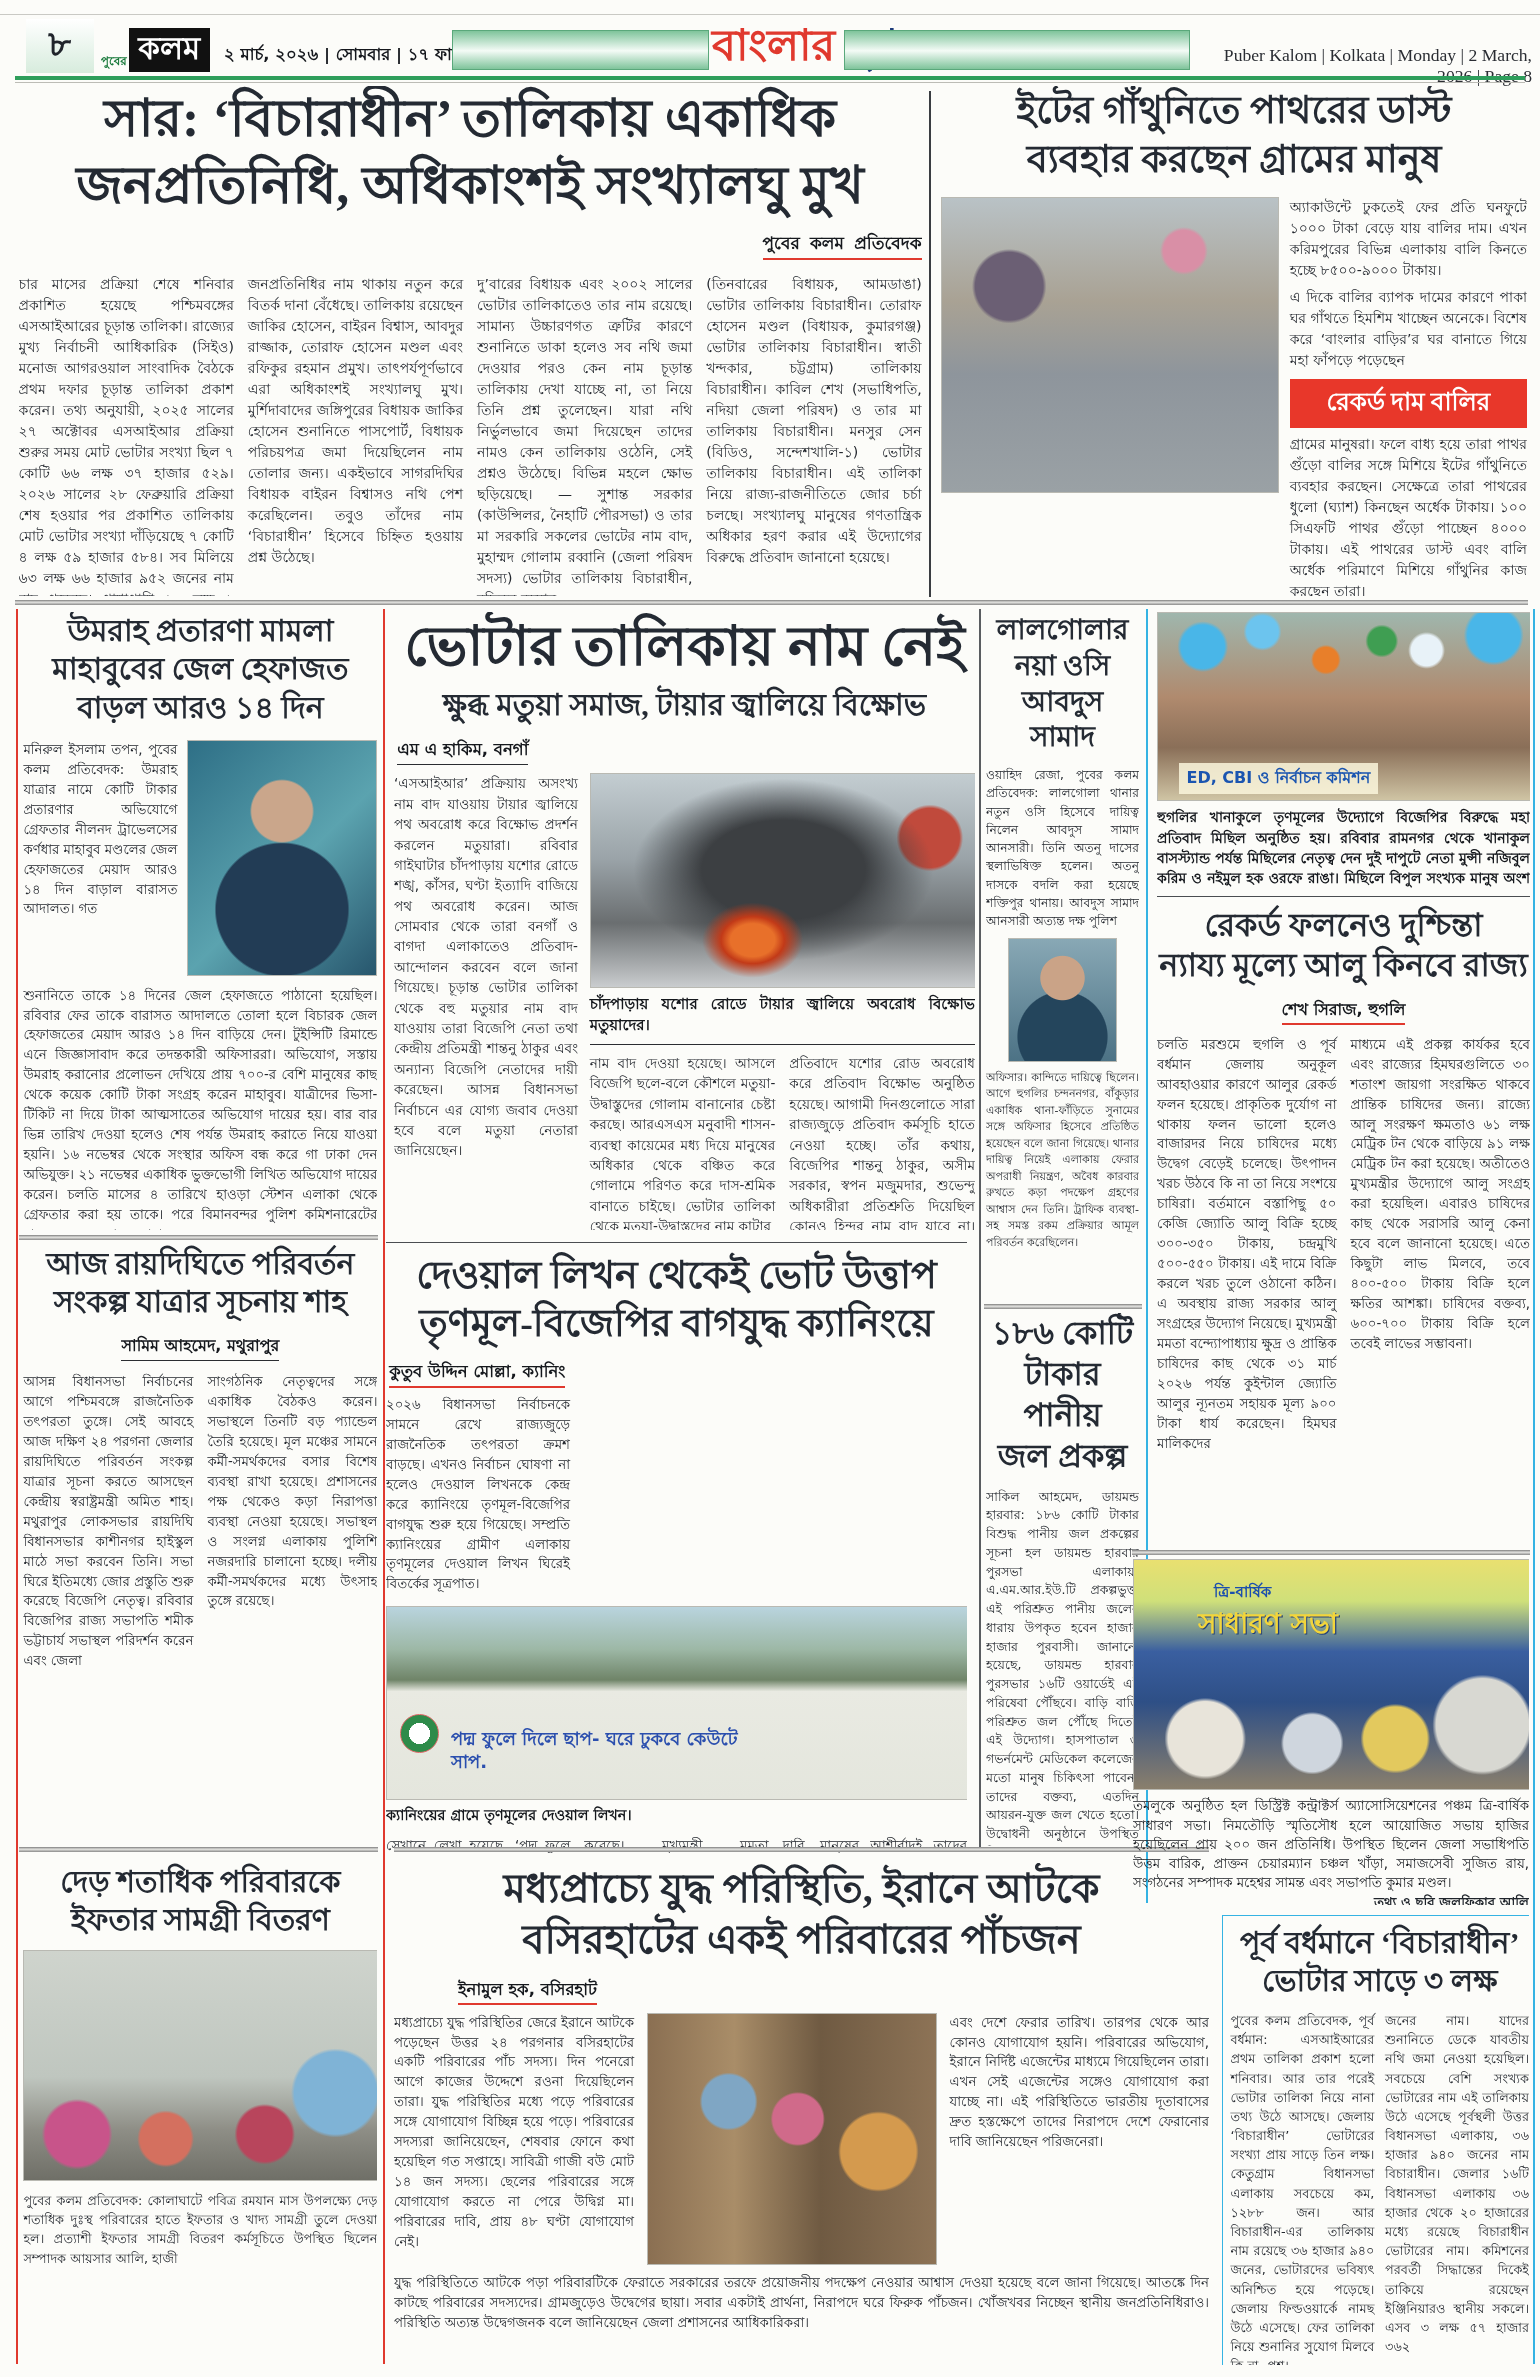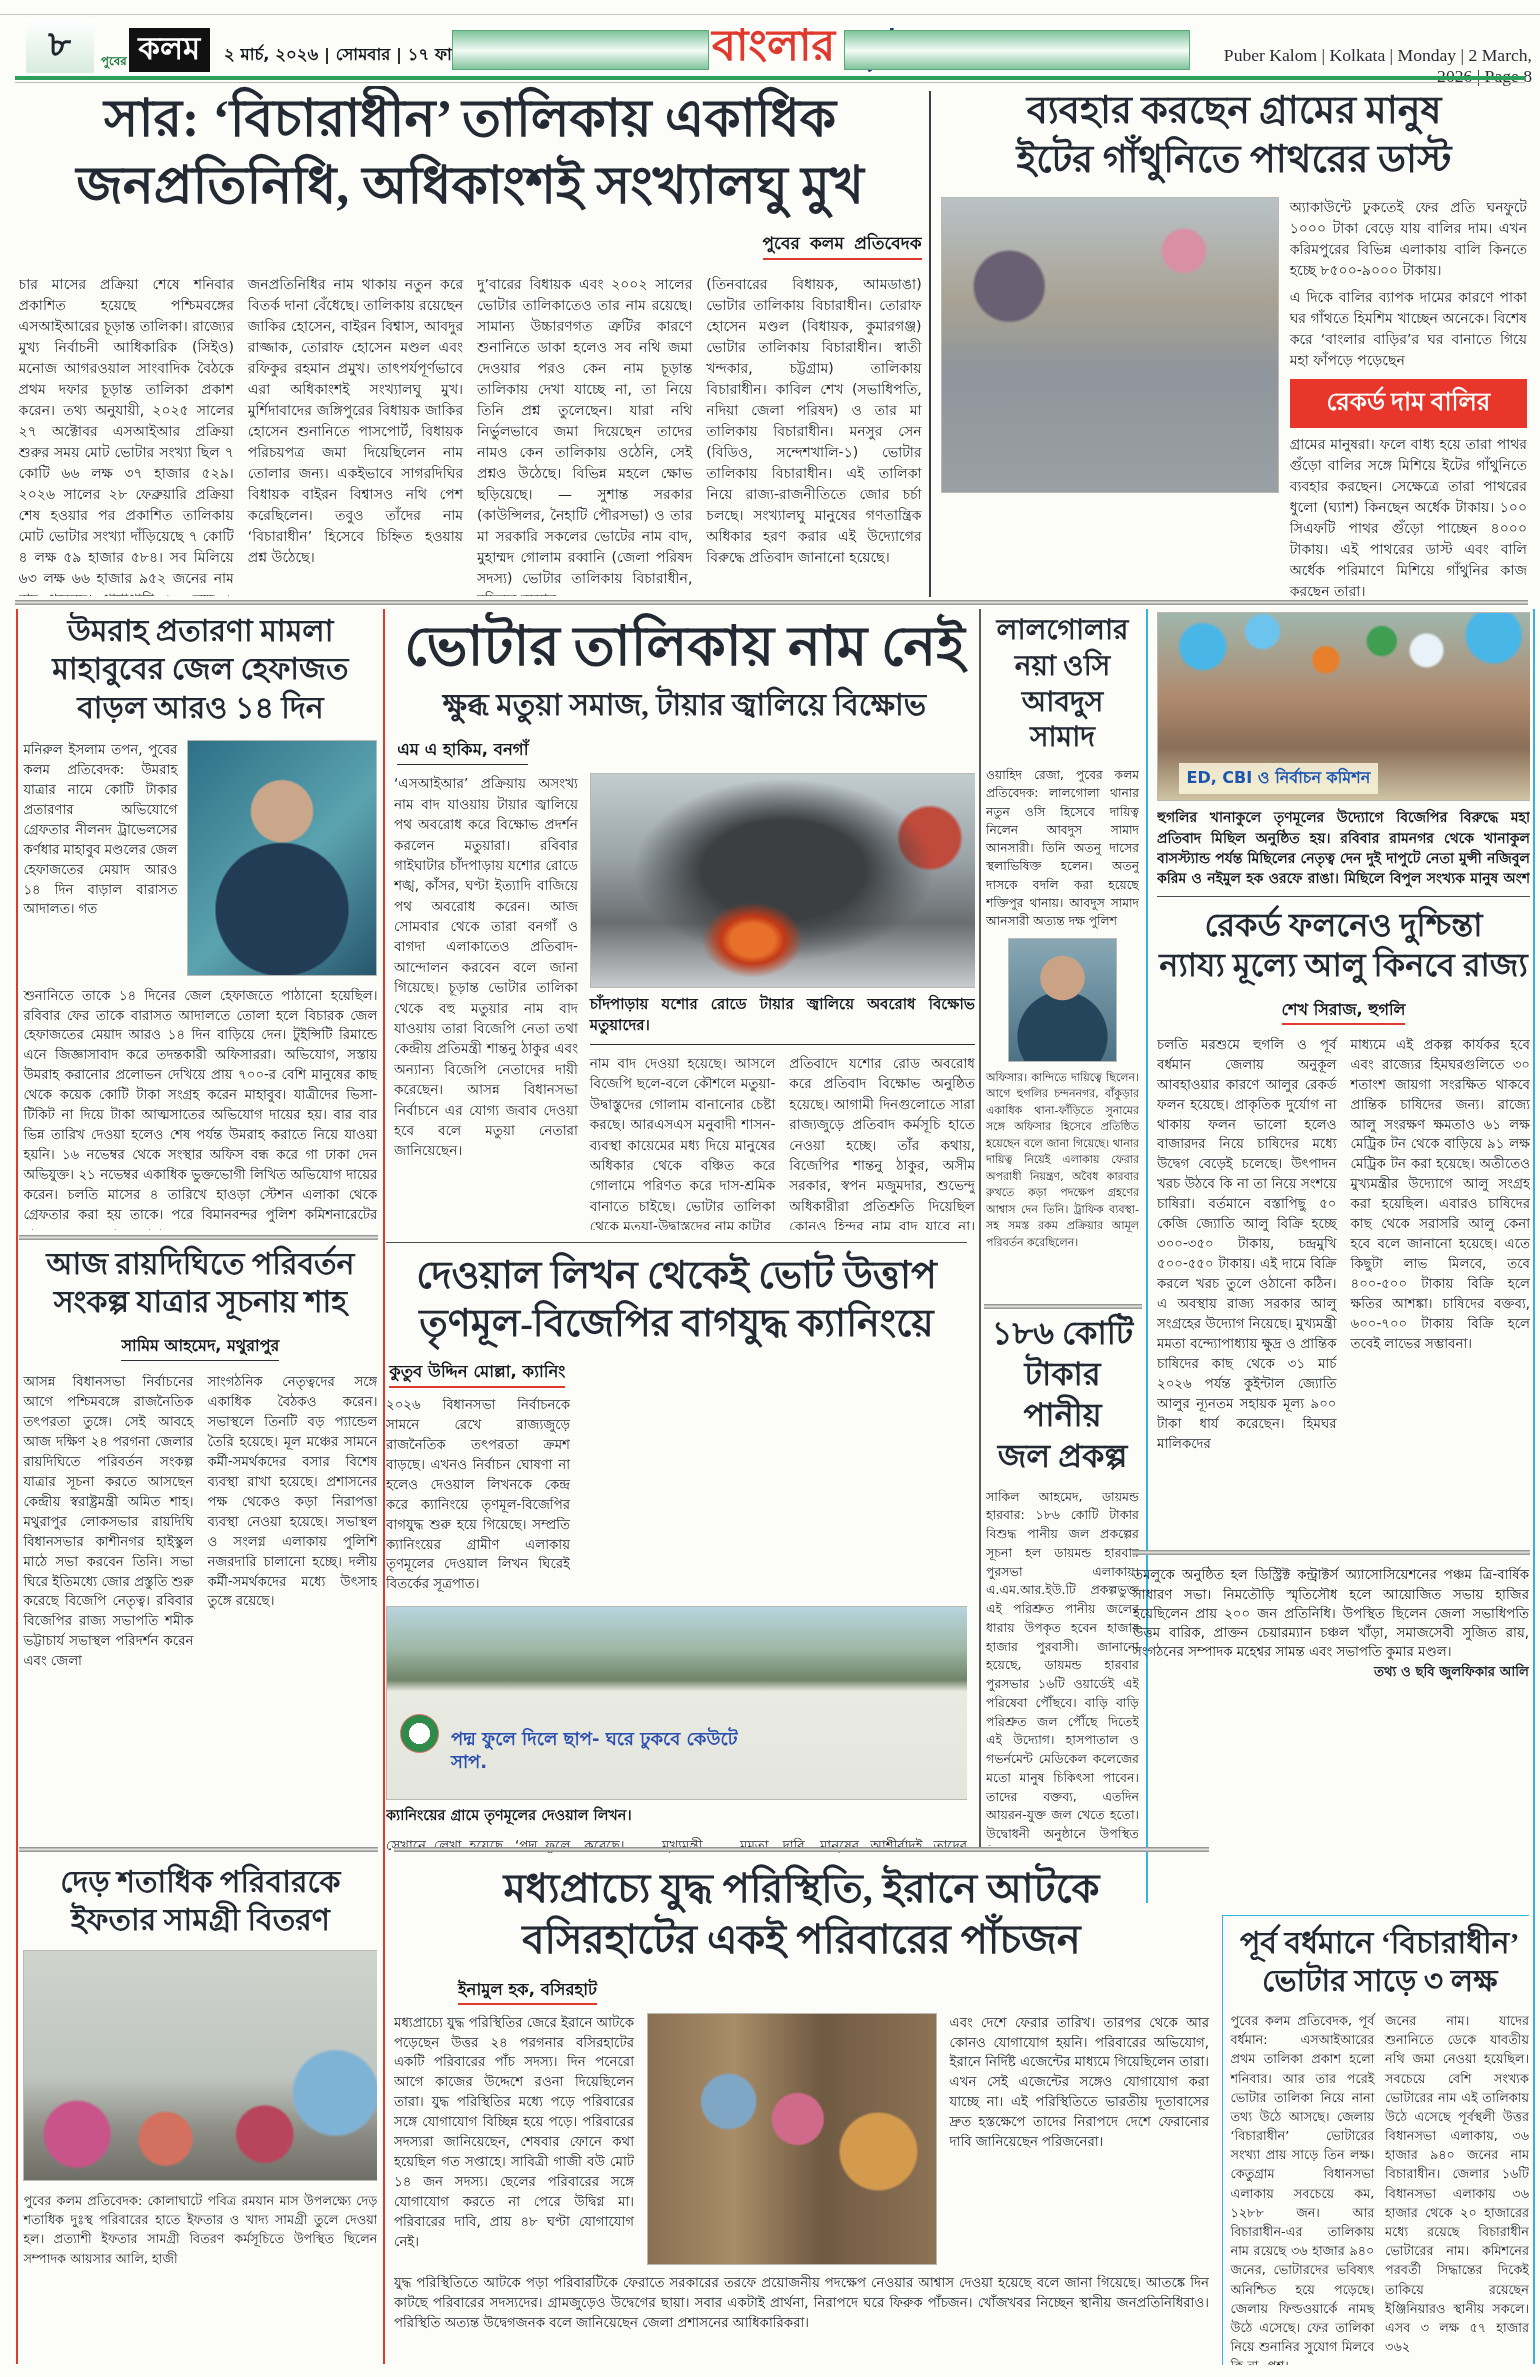--- a/index.html
+++ b/index.html
@@ -68,22 +68,22 @@
       <div class="col bodytext" style="font-size:14px;">চার মাসের প্রক্রিয়া শেষে শনিবার প্রকাশিত হয়েছে পশ্চিমবঙ্গের এসআইআরের চূড়ান্ত তালিকা। রাজ্যের মুখ্য নির্বাচনী আধিকারিক (সিইও) মনোজ আগরওয়াল সাংবাদিক বৈঠকে প্রথম দফার চূড়ান্ত তালিকা প্রকাশ করেন। তথ্য অনুযায়ী, ২০২৫ সালের ২৭ অক্টোবর এসআইআর প্রক্রিয়া শুরুর সময় মোট ভোটার সংখ্যা ছিল ৭ কোটি ৬৬ লক্ষ ৩৭ হাজার ৫২৯। ২০২৬ সালের ২৮ ফেব্রুয়ারি প্রক্রিয়া শেষ হওয়ার পর প্রকাশিত তালিকায় মোট ভোটার সংখ্যা দাঁড়িয়েছে ৭ কোটি ৪ লক্ষ ৫৯ হাজার ৫৮৪। সব মিলিয়ে ৬৩ লক্ষ ৬৬ হাজার ৯৫২ জনের নাম বাদ পড়েছে। পাশাপাশি ৬০ লক্ষ ৬ হাজার ৬৭৫ জনের নাম এখনও ‘বিচারাধীন’ বা ‘অমীমাংসিত’ পর্যায়ে রয়েছে। এই ‘বিচারাধীন’ তালিকায় একাধিক</div>
       <div class="col bodytext" style="font-size:14px;">জনপ্রতিনিধির নাম থাকায় নতুন করে বিতর্ক দানা বেঁধেছে। তালিকায় রয়েছেন জাকির হোসেন, বাইরন বিশ্বাস, আবদুর রাজ্জাক, তোরাফ হোসেন মণ্ডল এবং রফিকুর রহমান প্রমুখ। তাৎপর্যপূর্ণভাবে এরা অধিকাংশই সংখ্যালঘু মুখ। মুর্শিদাবাদের জঙ্গিপুরের বিধায়ক জাকির হোসেন শুনানিতে পাসপোর্ট, বিধায়ক পরিচয়পত্র জমা দিয়েছিলেন নাম তোলার জন্য। একইভাবে সাগরদিঘির বিধায়ক বাইরন বিশ্বাসও নথি পেশ করেছিলেন। তবুও তাঁদের নাম ‘বিচারাধীন’ হিসেবে চিহ্নিত হওয়ায় প্রশ্ন উঠেছে।</div>
       <div class="col bodytext" style="font-size:14px;">দু’বারের বিধায়ক এবং ২০০২ সালের ভোটার তালিকাতেও তার নাম রয়েছে। সামান্য উচ্চারণগত ত্রুটির কারণে শুনানিতে ডাকা হলেও সব নথি জমা দেওয়ার পরও কেন নাম চূড়ান্ত তালিকায় দেখা যাচ্ছে না, তা নিয়ে তিনি প্রশ্ন তুলেছেন। যারা নথি নির্ভুলভাবে জমা দিয়েছেন তাদের নামও কেন তালিকায় ওঠেনি, সেই প্রশ্নও উঠেছে। বিভিন্ন মহলে ক্ষোভ ছড়িয়েছে। — সুশান্ত সরকার (কাউন্সিলর, নৈহাটি পৌরসভা) ও তার মা সরকারি সকলের ভোটের নাম বাদ, মুহাম্মদ গোলাম রব্বানি (জেলা পরিষদ সদস্য) ভোটার তালিকায় বিচারাধীন, রফিকুর রহমান</div>
       <div class="col bodytext" style="font-size:14px;">(তিনবারের বিধায়ক, আমডাঙা) ভোটার তালিকায় বিচারাধীন। তোরাফ হোসেন মণ্ডল (বিধায়ক, কুমারগঞ্জ) ভোটার তালিকায় বিচারাধীন। স্বাতী খন্দকার, চট্টগ্রাম) তালিকায় বিচারাধীন। কাবিল শেখ (সভাধিপতি, নদিয়া জেলা পরিষদ) ও তার মা তালিকায় বিচারাধীন। মনসুর সেন (বিডিও, সন্দেশখালি-১) ভোটার তালিকায় বিচারাধীন। এই তালিকা নিয়ে রাজ্য-রাজনীতিতে জোর চর্চা চলছে। সংখ্যালঘু মানুষের গণতান্ত্রিক অধিকার হরণ করার এই উদ্যোগের বিরুদ্ধে প্রতিবাদ জানানো হয়েছে।</div>
     </div>
   </div>
 
   <div class="vrule" style="left:929px;top:91px;width:1.6px;height:506px;background:#3a3d42;"></div>
 
   <div class="abs" style="left:941px;top:86px;width:586px;height:510px;overflow:hidden;">
+    <div class="hl" style="font-size:38px;">ইটের গাঁথুনিতে পাথরের ডাস্ট</div>
     <div class="hl" style="font-size:38px;">ব্যবহার করছেন গ্রামের মানুষ</div>
-    <div class="hl" style="font-size:38px;">ইটের গাঁথুনিতে পাথরের ডাস্ট</div>
     <div style="display:flex;gap:10.7px;margin-top:14px;">
       <div class="photo" style="width:336px;height:294px;background:
                   radial-gradient(circle at 72% 18%,#d98fa6 0 6%,transparent 7%),
                   radial-gradient(circle at 20% 30%,#6b5f74 0 10%,transparent 11%),
                   linear-gradient(180deg,#b9c2c6 0%,#a9a294 35%,#8e959c 60%,#9aa1a5 100%);">
       </div>
       <div style="flex:1;min-width:0;">
         <div class="bodytext" style="font-size:14px;">অ্যাকাউন্টে ঢুকতেই ফের প্রতি ঘনফুটে ১০০০ টাকা বেড়ে যায় বালির দাম। এখন করিমপুরের বিভিন্ন এলাকায় বালি কিনতে হচ্ছে ৮৫০০-৯০০০ টাকায়।</div>
         <div class="bodytext" style="font-size:14px;margin-top:5.3px;">এ দিকে বালির ব্যাপক দামের কারণে পাকা ঘর গাঁথতে হিমশিম খাচ্ছেন অনেকে। বিশেষ করে ‘বাংলার বাড়ির’র ঘর বানাতে গিয়ে মহা ফাঁপড়ে পড়েছেন</div>
         <div class="banner-red" style="margin:8.5px 0 6.4px 0;font-size:24.5px;padding:4.3px 0;">রেকর্ড দাম বালির</div>
@@ -262,20 +262,29 @@
     </div>
     <div class="cols" style="height:495px;">
       <div class="col bodytext" style="font-size:13.3px;">চলতি মরশুমে হুগলি ও পূর্ব বর্ধমান জেলায় অনুকূল আবহাওয়ার কারণে আলুর রেকর্ড ফলন হয়েছে। প্রাকৃতিক দুর্যোগ না থাকায় ফলন ভালো হলেও বাজারদর নিয়ে চাষিদের মধ্যে উদ্বেগ বেড়েই চলেছে। উৎপাদন খরচ উঠবে কি না তা নিয়ে সংশয়ে চাষিরা। বর্তমানে বস্তাপিছু ৫০ কেজি জ্যোতি আলু বিক্রি হচ্ছে ৩০০-৩৫০ টাকায়, চন্দ্রমুখি ৫০০-৫৫০ টাকায়। এই দামে বিক্রি করলে খরচ তুলে ওঠানো কঠিন। এ অবস্থায় রাজ্য সরকার আলু সংগ্রহের উদ্যোগ নিয়েছে। মুখ্যমন্ত্রী মমতা বন্দ্যোপাধ্যায় ক্ষুদ্র ও প্রান্তিক চাষিদের কাছ থেকে ৩১ মার্চ ২০২৬ পর্যন্ত কুইন্টাল জ্যোতি আলুর ন্যূনতম সহায়ক মূল্য ৯০০ টাকা ধার্য করেছেন। হিমঘর মালিকদের</div>
       <div class="col bodytext" style="font-size:13.3px;">মাধ্যমে এই প্রকল্প কার্যকর হবে এবং রাজ্যের হিমঘরগুলিতে ৩০ শতাংশ জায়গা সংরক্ষিত থাকবে প্রান্তিক চাষিদের জন্য। রাজ্যে আলু সংরক্ষণ ক্ষমতাও ৬১ লক্ষ মেট্রিক টন থেকে বাড়িয়ে ৯১ লক্ষ মেট্রিক টন করা হয়েছে। অতীতেও মুখ্যমন্ত্রীর উদ্যোগে আলু সংগ্রহ করা হয়েছিল। এবারও চাষিদের কাছ থেকে সরাসরি আলু কেনা হবে বলে জানানো হয়েছে। এতে কিছুটা লাভ মিলবে, তবে ৪০০-৫০০ টাকায় বিক্রি হলে ক্ষতির আশঙ্কা। চাষিদের বক্তব্য, ৬০০-৭০০ টাকায় বিক্রি হলে তবেই লাভের সম্ভাবনা।</div>
     </div>
   </div>
 
   <div class="hrule" style="left:1132px;top:1550px;width:398px;"></div>
 
   <div class="abs" style="left:1133px;top:1559px;width:396px;height:346px;overflow:hidden;">
+    <div class="photo" style="width:100%;height:229px;background:
+                radial-gradient(circle at 18% 78%,#e8e4da 0 10%,transparent 11%),
+                radial-gradient(circle at 45% 80%,#cfd6de 0 10%,transparent 11%),
+                radial-gradient(circle at 66% 78%,#e3c95e 0 10%,transparent 11%),
+                radial-gradient(circle at 88% 72%,#d8d8d2 0 12%,transparent 13%),
+                linear-gradient(180deg,#e9e070 0%,#cfe07a 18%,#3a5fa0 40%,#2e4f86 62%,#8a7f6c 100%);">
+      <span class="overlay-txt" style="left:80px;top:20px;color:#1b4fae;font-size:15px;">ত্রি-বার্ষিক</span>
+      <span class="overlay-txt" style="left:64px;top:42px;color:#f2d53c;font-size:28px;text-shadow:1.1px 1.1px 0 #23407a;">সাধারণ সভা</span>
+    </div>
     <div class="cap" style="font-size:13.3px;margin-top:6.4px;font-weight:normal;">তমলুকে অনুষ্ঠিত হল ডিস্ট্রিক্ট কন্ট্রাক্টর্স অ্যাসোসিয়েশনের পঞ্চম ত্রি-বার্ষিক সাধারণ সভা। নিমতৌড়ি স্মৃতিসৌধ হলে আয়োজিত সভায় হাজির হয়েছিলেন প্রায় ২০০ জন প্রতিনিধি। উপস্থিত ছিলেন জেলা সভাধিপতি উত্তম বারিক, প্রাক্তন চেয়ারম্যান চঞ্চল খাঁড়া, সমাজসেবী সুজিত রায়, সংগঠনের সম্পাদক মহেশ্বর সামন্ত এবং সভাপতি কুমার মণ্ডল।</div>
     <div class="credit" style="font-size:13.3px;">তথ্য ও ছবি জুলফিকার আলি</div>
   </div>
 
   <div class="abs" style="left:1222px;top:1915px;width:307px;height:450px;overflow:hidden;border-top:1.6px solid #35b3e3;border-left:1.6px solid #35b3e3;padding:7.5px 0 0 7.5px;box-sizing:border-box;">
     <div class="hl" style="font-size:30px;">পূর্ব বর্ধমানে ‘বিচারাধীন’</div>
     <div class="hl" style="font-size:30px;">ভোটার সাড়ে ৩ লক্ষ</div>
     <div class="cols" style="margin-top:10.7px;height:330px;gap:10.7px;">
       <div class="col bodytext" style="font-size:12.8px;">পুবের কলম প্রতিবেদক, পূর্ব বর্ধমান: এসআইআরের প্রথম তালিকা প্রকাশ হলো শনিবার। আর তার পরেই ভোটার তালিকা নিয়ে নানা তথ্য উঠে আসছে। জেলায় ‘বিচারাধীন’ ভোটারের সংখ্যা প্রায় সাড়ে তিন লক্ষ। কেতুগ্রাম বিধানসভা এলাকায় সবচেয়ে কম, ১২৮৮ জন। আর বিচারাধীন-এর তালিকায় নাম রয়েছে ৩৬ হাজার ৯৪০ জনের, ভোটারদের ভবিষ্যৎ অনিশ্চিত হয়ে পড়েছে। জেলায় ফিল্ডওয়ার্কে নামছ উঠে এসেছে। ফের তালিকা নিয়ে শুনানির সুযোগ মিলবে কি না, প্রশ্ন।</div>
       <div class="col bodytext" style="font-size:12.8px;">জনের নাম। যাদের শুনানিতে ডেকে যাবতীয় নথি জমা নেওয়া হয়েছিল। সবচেয়ে বেশি সংখ্যক ভোটারের নাম এই তালিকায় উঠে এসেছে পূর্বস্থলী উত্তর বিধানসভা এলাকায়, ৩৬ হাজার ৯৪০ জনের নাম বিচারাধীন। জেলার ১৬টি বিধানসভা এলাকায় ৩৬ হাজার থেকে ২০ হাজারের মধ্যে রয়েছে বিচারাধীন ভোটারের নাম। কমিশনের পরবর্তী সিদ্ধান্তের দিকেই তাকিয়ে রয়েছেন ইঞ্জিনিয়ারও স্থানীয় সকলে। এসব ৩ লক্ষ ৫৭ হাজার ৩৬২</div>

